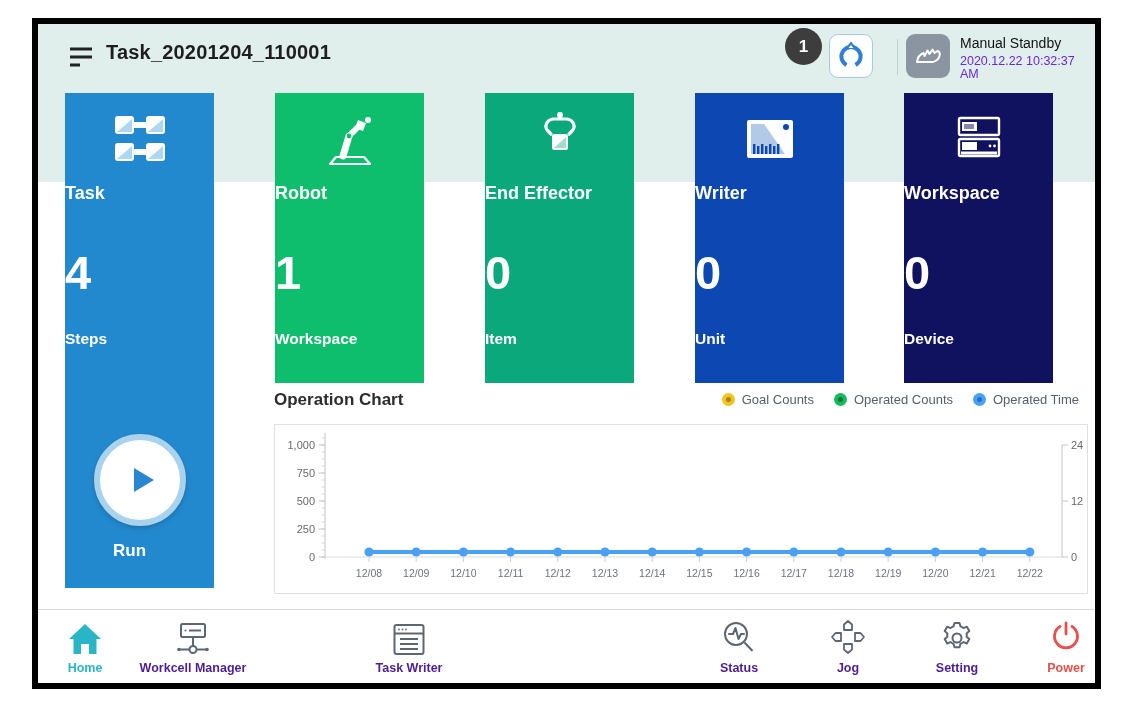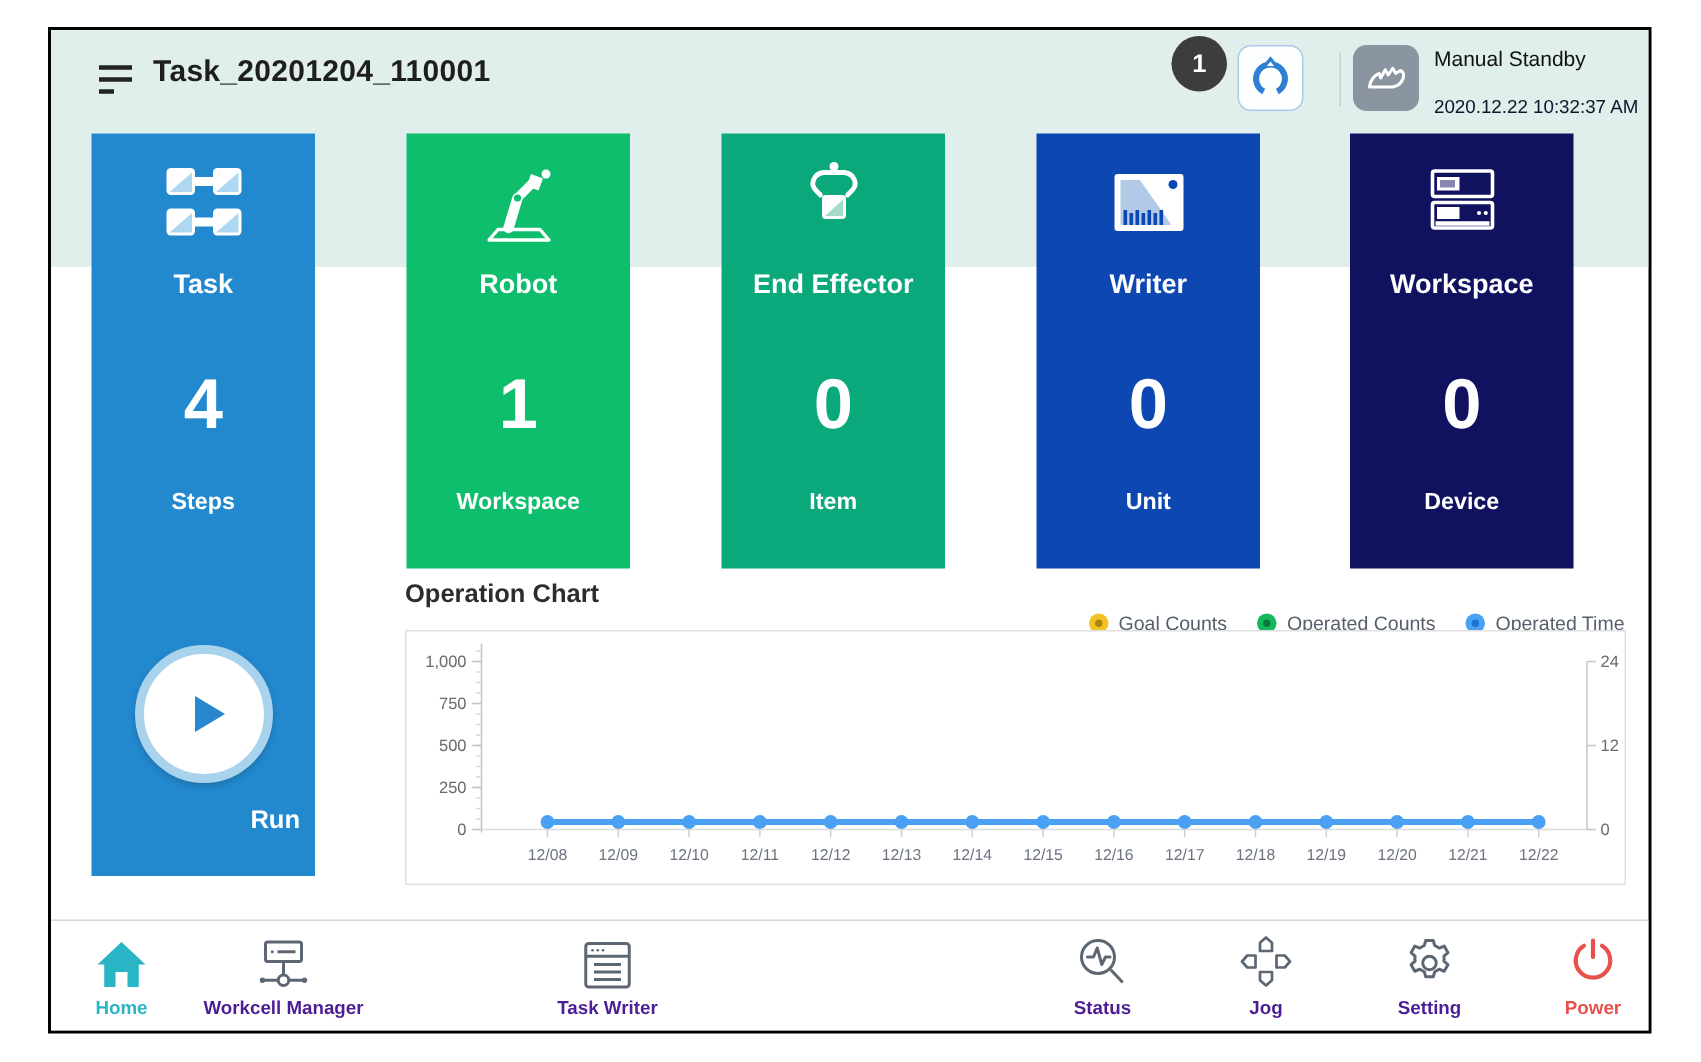--- a/index.html
+++ b/index.html
@@ -1,51 +1,51 @@
 <!DOCTYPE html>
 <html><head>
 <meta charset="utf-8">
 <style>
   html,body{margin:0;padding:0;background:#fff;font-family:"Liberation Sans",sans-serif;
             -webkit-font-smoothing:antialiased;}
   .stage{position:relative;width:1134px;height:708px;background:#fff;overflow:hidden;}
-  .frame{position:absolute;left:32px;top:18px;width:1069px;height:671px;border:2px solid #000000;
+  .frame{position:absolute;left:32px;top:18px;width:1069px;height:671px;border:6px solid #000000;
          background:#fff;box-sizing:border-box;overflow:hidden;}
   .header-band{position:absolute;left:0;top:0;width:100%;height:158px;background:#e0eeec;}
 
   
   .hamburger{position:absolute;left:30px;top:22px;width:26px;height:22px;cursor:pointer;}
   .app-title{position:absolute;left:68px;top:17px;font-size:20px;font-weight:bold;color:#1e1e1e;letter-spacing:.2px;}
   .callout-badge{position:absolute;left:747px;top:4px;width:37px;height:37px;border-radius:50%;
                  background:#3d3d3d;color:#fff;font-size:17px;font-weight:bold;display:flex;
                  align-items:center;justify-content:center;}
   .btn-gripper{position:absolute;left:791px;top:10px;width:44px;height:44px;border-radius:9px;
                background:#fdfefe;border:1.5px solid #a9c9e8;box-sizing:border-box;display:flex;
                align-items:center;justify-content:center;cursor:pointer;}
   .top-divider{position:absolute;left:859px;top:15px;width:1px;height:36px;background:#c3cfcf;}
   .btn-mode{position:absolute;left:868px;top:10px;width:44px;height:44px;border-radius:9px;
             background:#8b95a1;display:flex;align-items:center;justify-content:center;cursor:pointer;}
   .status-block{position:absolute;left:922px;top:12px;line-height:1;}
   .status-title{font-size:14px;font-weight:normal;color:#121212;}
-  .status-time{font-size:12.5px;color:#0f172a;margin-top:19px;}
+  .status-time{font-size:12.5px;color:#6d28d9;margin-top:5px;}
 
   
-  .card{position:absolute;top:69px;width:149px;height:290px;color:#fff;text-align:center;cursor:pointer;}
+  .card{position:absolute;top:69px;width:149px;height:290px;color:#fff;text-align:left;cursor:pointer;}
   .card-icon{position:absolute;left:0;top:16px;width:100%;height:60px;display:flex;align-items:center;justify-content:center;}
   .card-label{position:absolute;left:0;top:90px;width:100%;font-size:18px;font-weight:bold;}
   .card-value{position:absolute;left:0;top:152px;width:100%;font-size:47px;font-weight:bold;}
   .card-unit{position:absolute;left:0;top:237px;width:100%;font-size:15.5px;font-weight:bold;}
   .run-btn{position:absolute;left:50%;top:341px;transform:translateX(-50%);width:92px;height:92px;border-radius:50%;
            background:#fff;border:6px solid #a9d2ec;box-sizing:border-box;display:flex;align-items:center;
            justify-content:center;cursor:pointer;box-shadow:0 2px 5px rgba(0,0,0,.18);}
   .run-label{position:absolute;left:0;top:448px;width:100%;font-size:17px;font-weight:bold;margin-left:48px;}
 
   
   .chart-title{position:absolute;left:236px;top:366px;font-size:17px;font-weight:bold;color:#2d2d2d;}
-  .legend{position:absolute;right:16px;top:368px;display:flex;align-items:center;gap:20px;margin-top:20px;}
+  .legend{position:absolute;right:16px;top:368px;display:flex;align-items:center;gap:20px;}
   .legend-item{display:flex;align-items:center;gap:7px;}
   .legend-dot{width:13px;height:13px;border-radius:50%;display:flex;align-items:center;justify-content:center;}
   .legend-dot span{width:5px;height:5px;border-radius:50%;display:block;}
   .legend-text{font-size:13px;color:#56606c;}
   .chart-box{position:absolute;left:236px;top:400px;width:814px;height:170px;border:1px solid #e0e0e0;
              background:#fff;box-sizing:border-box;}
 
   
   .nav-bar{position:absolute;left:0;bottom:0;width:100%;height:73px;background:#fff;border-top:1px solid #d8d8d8;}
   .nav-item{position:absolute;top:8px;width:130px;margin-left:-65px;text-align:center;cursor:pointer;}

